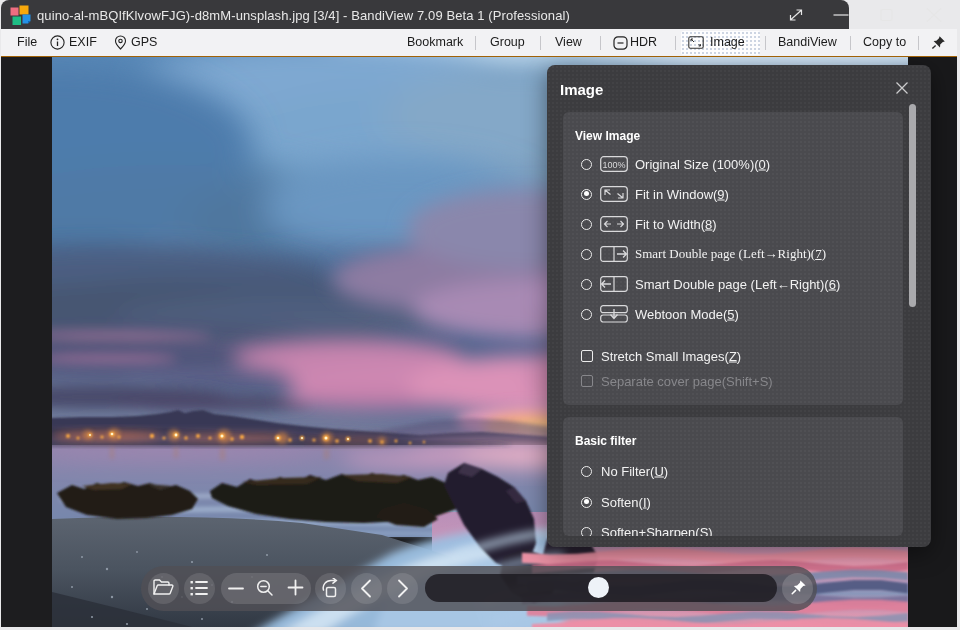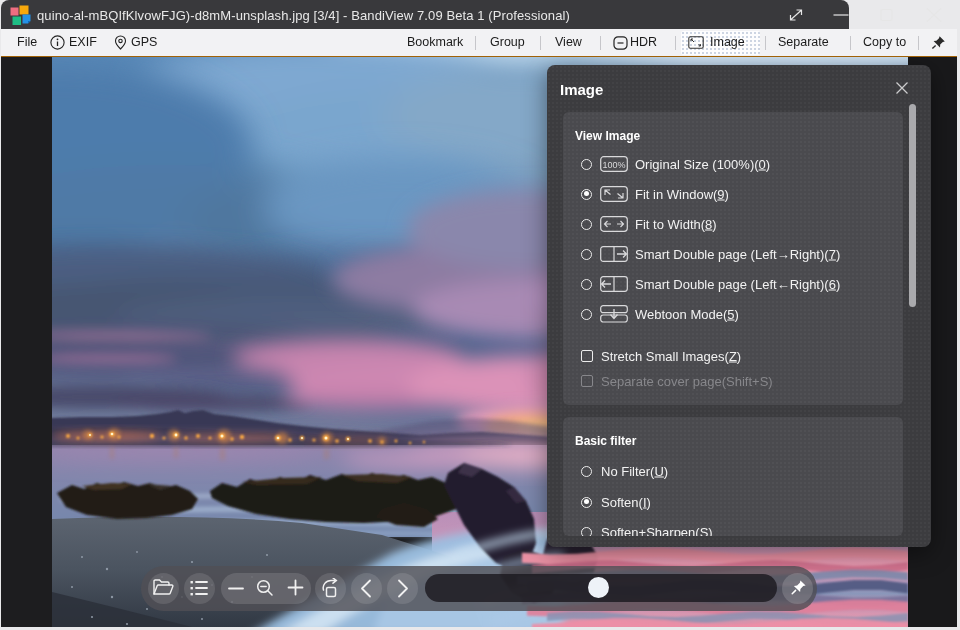--- a/index.html
+++ b/index.html
@@ -366,21 +366,21 @@
     <div class="row" style="top:97px;text-align:right;">
         <div class="radio"></div>
         <span class="rico">
           <svg width="28" height="16" viewBox="0 0 28 16">
             <rect x="0.7" y="0.7" width="26.6" height="14.6" rx="3" stroke="#d9d9db" stroke-width="1.2" fill="none"></rect>
             <path d="M11 8 H4.5 M7.5 5 L4.5 8 L7.5 11 M17 8 H23.5 M20.5 5 L23.5 8 L20.5 11" stroke="#d9d9db" stroke-width="1.2" fill="none"></path>
           </svg>
         </span>
         <span class="rlabel">Fit to Width(<u>8</u>)</span>
       </div>
-    <div class="row" style="top:127px;">
+    <div class="row" style="top:127px;font-family:Liberation Serif, serif;">
         <div class="radio"></div>
         <span class="rico">
           <svg width="28" height="16" viewBox="0 0 28 16">
             <rect x="0.7" y="0.7" width="26.6" height="14.6" rx="2.5" stroke="#d9d9db" stroke-width="1.2" fill="none"></rect>
             <path d="M14 1 V15" stroke="#d9d9db" stroke-width="1.2"></path>
             <path d="M17 8 H26 M23 4.5 L26.5 8 L23 11.5" stroke="#d9d9db" stroke-width="1.3" fill="none"></path>
           </svg>
         </span>
         <span class="rlabel">Smart Double page (Left→Right)(<u>7</u>)</span>
       </div>
@@ -530,21 +530,21 @@
     </svg>
   <span class="tbitem" style="left:629px;">HDR</span>
   <div class="tbsep" style="left:674px;"></div>
   <div style="position:absolute;left:680px;top:2px;width:79px;height:24px;background:#fdfdfe;background-image:radial-gradient(#ccd4e2 0.7px, transparent 1px);background-size:4px 4px;border-radius:2px;"></div>
   <svg class="icon" style="left:687px;top:7px;" width="16" height="13" viewBox="0 0 16 13">
       <rect x="0.8" y="0.8" width="14.4" height="11.4" rx="1.5" stroke="#333" stroke-width="1.1" fill="none"></rect>
       <path d="M3 3 L6 6 M3 5 V3 H5 M12.5 10 L10.5 8 M12.5 8.2 V10 H10.7" stroke="#333" stroke-width="1" fill="none"></path>
     </svg>
   <span class="tbitem" style="left:709px;">Image</span>
   <div class="tbsep" style="left:764px;"></div>
-  <span class="tbitem" style="left:777px;">Separate</span>
+  <span class="tbitem" style="left:777px;">BandiView</span>
   <div class="tbsep" style="left:849px;"></div>
   <span class="tbitem" style="left:862px;">Copy to</span>
   <div class="tbsep" style="left:917px;"></div>
   <svg class="icon" style="left:930px;top:6px;" width="15" height="15" viewBox="0 0 15 15">
       <path d="M8.6 1.2 L13.8 6.4 L11.8 7 L9.2 9.6 L9 12.4 L2.6 6 L5.4 5.8 L8 3.2 Z" fill="#2a2a2a"></path>
       <path d="M4.6 10.4 L1.4 13.6" stroke="#2a2a2a" stroke-width="1.4"></path>
     </svg>
 </div>
 
 <div id="leftborder"></div>

